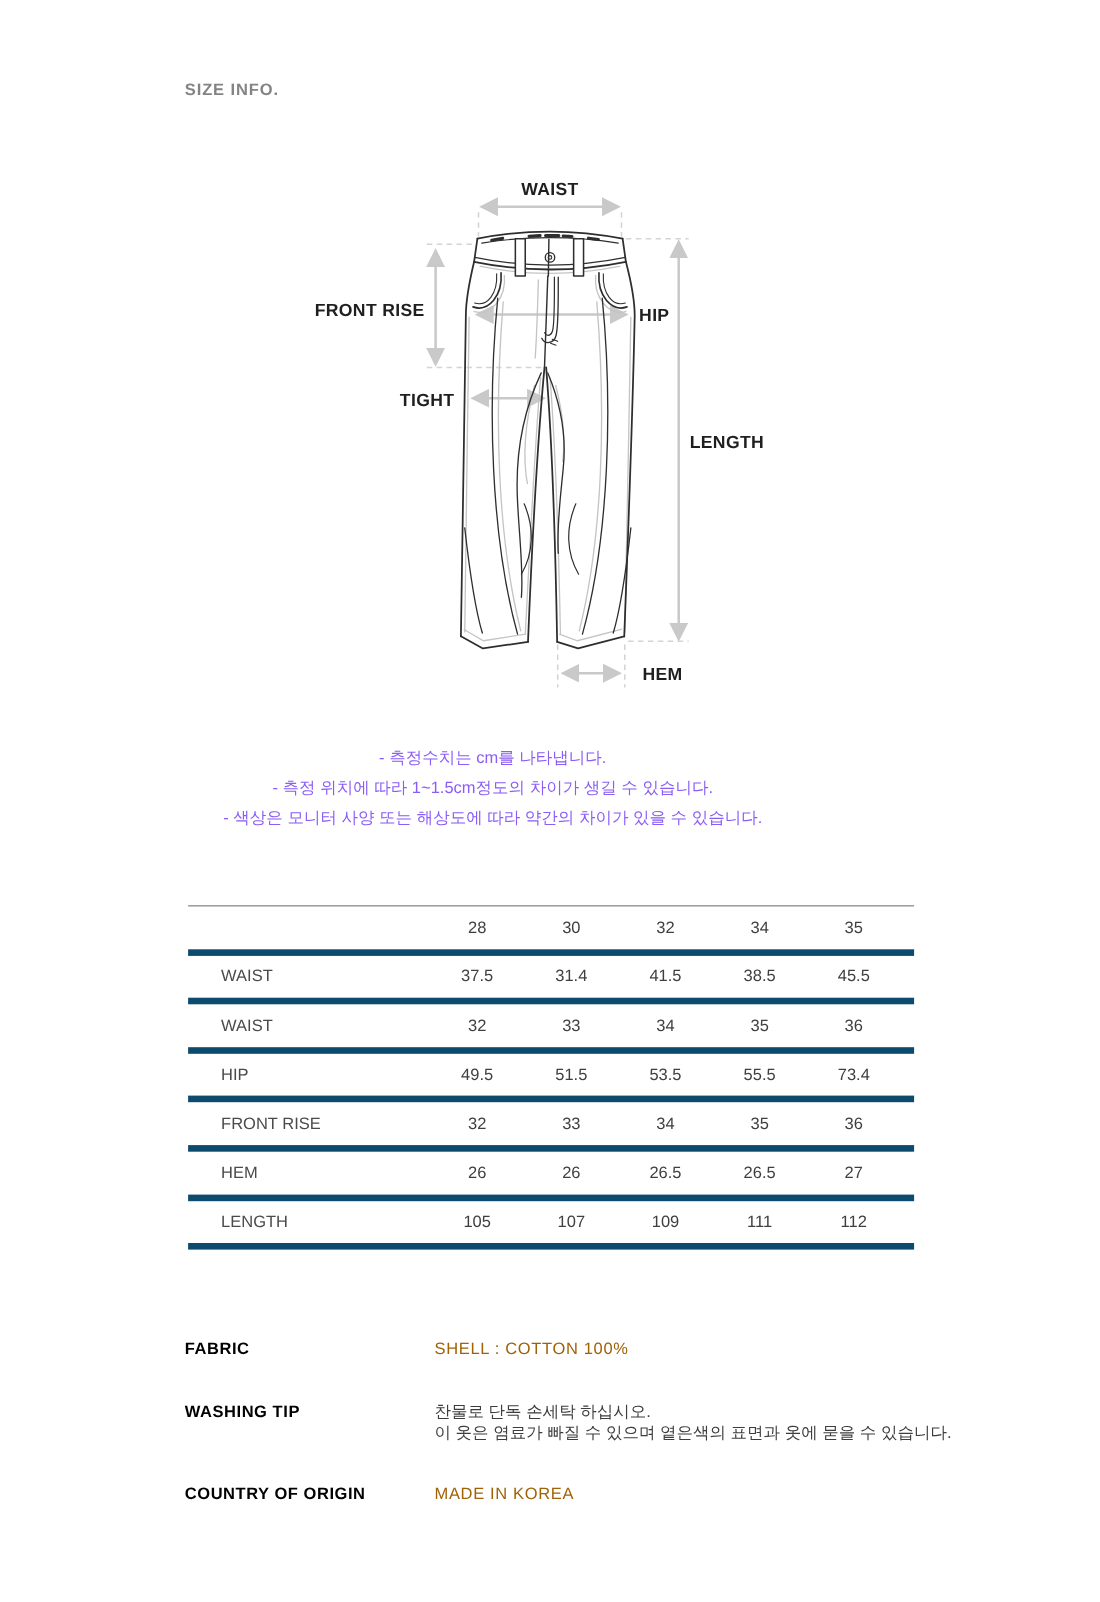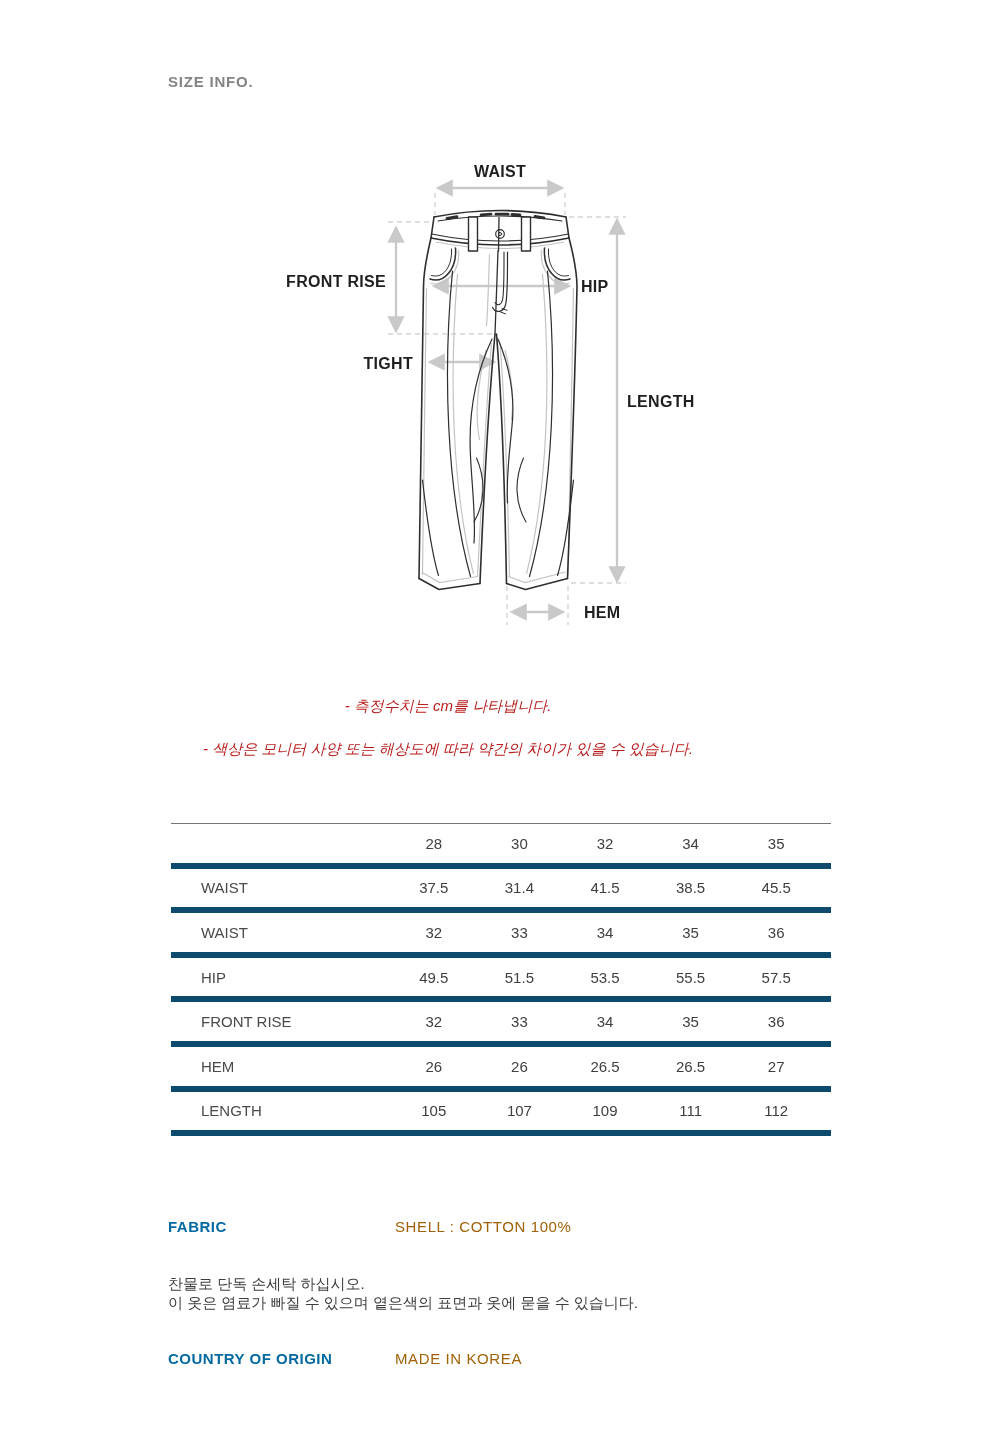--- a/index.html
+++ b/index.html
@@ -13,37 +13,37 @@
     font-size:15px;font-weight:700;color:#848484;letter-spacing:.8px;line-height:22px;
   }
   
   .diagram{position:absolute;left:280px;top:158px;width:440px;height:470px;}
   .diagram text{
     font-family:"Liberation Sans","DejaVu Sans",sans-serif;
     font-size:16px;font-weight:700;fill:#1f1f1f;letter-spacing:.3px;
   }
   
   .notes{position:absolute;left:0;top:676px;width:100%;text-align:center;}
-  .notes p{margin:16px;font-size:15px;line-height:27px;color:#b91c1c;font-style:italic;}
+  .notes p{margin:0;font-size:15px;line-height:27px;color:#8b5cf6;}
   
   .size-table{
     position:absolute;left:171px;top:823px;width:660px;
     border-top:1px solid #757575;font-size:15px;color:#424242;
   }
   .st-row{
     display:grid;grid-template-columns:220px repeat(5,85.6px);
     align-items:center;height:38.6px;border-bottom:6px solid #0c4a6e;
   }
   .st-row .lbl{padding-left:30px;color:#4a4a4a;}
   .st-row .val{text-align:center;color:#3f3f3f;}
   
   .info-row{position:absolute;left:168px;width:720px;display:flex;}
   .info-label{
     width:227px;flex-shrink:0;font-size:15px;font-weight:700;
-    color:#0369a1;letter-spacing:.5px;line-height:19px;
+    color:#000000;letter-spacing:.5px;line-height:19px;
   }
   .info-value{font-size:15px;color:#a16207;letter-spacing:.6px;line-height:19px;}
   .info-value.korean{color:#3d3d3d;letter-spacing:0;}
   .info-value p{margin:0;line-height:19px;}
 </style>
 </head>
 <body>
 
 <div class="page">
 
@@ -151,20 +151,21 @@
     <text x="220" y="19" text-anchor="middle">WAIST</text>
     <text x="106" y="129" text-anchor="end">FRONT RISE</text>
     <text x="301" y="134" text-anchor="start">HIP</text>
     <text x="133" y="211" text-anchor="end">TIGHT</text>
     <text x="347" y="249" text-anchor="start">LENGTH</text>
     <text x="304" y="460" text-anchor="start">HEM</text>
   </svg>
 
   <div class="notes">
     <p>- 측정수치는 cm를 나타냅니다.</p>
+    <p>- 측정 위치에 따라 1~1.5cm정도의 차이가 생길 수 있습니다.</p>
     <p>- 색상은 모니터 사양 또는 해상도에 따라 약간의 차이가 있을 수 있습니다.</p>
   </div>
 
   <div class="size-table">
     <div class="st-row">
       <div class="lbl"></div>
       <div class="val">28</div>
       <div class="val">30</div>
       <div class="val">32</div>
       <div class="val">34</div>
@@ -185,21 +186,21 @@
       <div class="val">34</div>
       <div class="val">35</div>
       <div class="val">36</div>
     </div>
     <div class="st-row">
       <div class="lbl">HIP</div>
       <div class="val">49.5</div>
       <div class="val">51.5</div>
       <div class="val">53.5</div>
       <div class="val">55.5</div>
-      <div class="val">57.5</div>
+      <div class="val">73.4</div>
     </div>
     <div class="st-row">
       <div class="lbl">FRONT RISE</div>
       <div class="val">32</div>
       <div class="val">33</div>
       <div class="val">34</div>
       <div class="val">35</div>
       <div class="val">36</div>
     </div>
     <div class="st-row">
@@ -219,20 +220,21 @@
       <div class="val">112</div>
     </div>
   </div>
 
   <div class="info-row" style="top:1217px">
     <div class="info-label">FABRIC</div>
     <div class="info-value">SHELL : COTTON 100%</div>
   </div>
 
   <div class="info-row" style="top:1274px">
+    <div class="info-label">WASHING TIP</div>
     <div class="info-value korean">
       <p>찬물로 단독 손세탁 하십시오.</p>
       <p>이 옷은 염료가 빠질 수 있으며 옅은색의 표면과 옷에 묻을 수 있습니다.</p>
     </div>
   </div>
 
   <div class="info-row" style="top:1349px">
     <div class="info-label">COUNTRY OF ORIGIN</div>
     <div class="info-value">MADE IN KOREA</div>
   </div>

